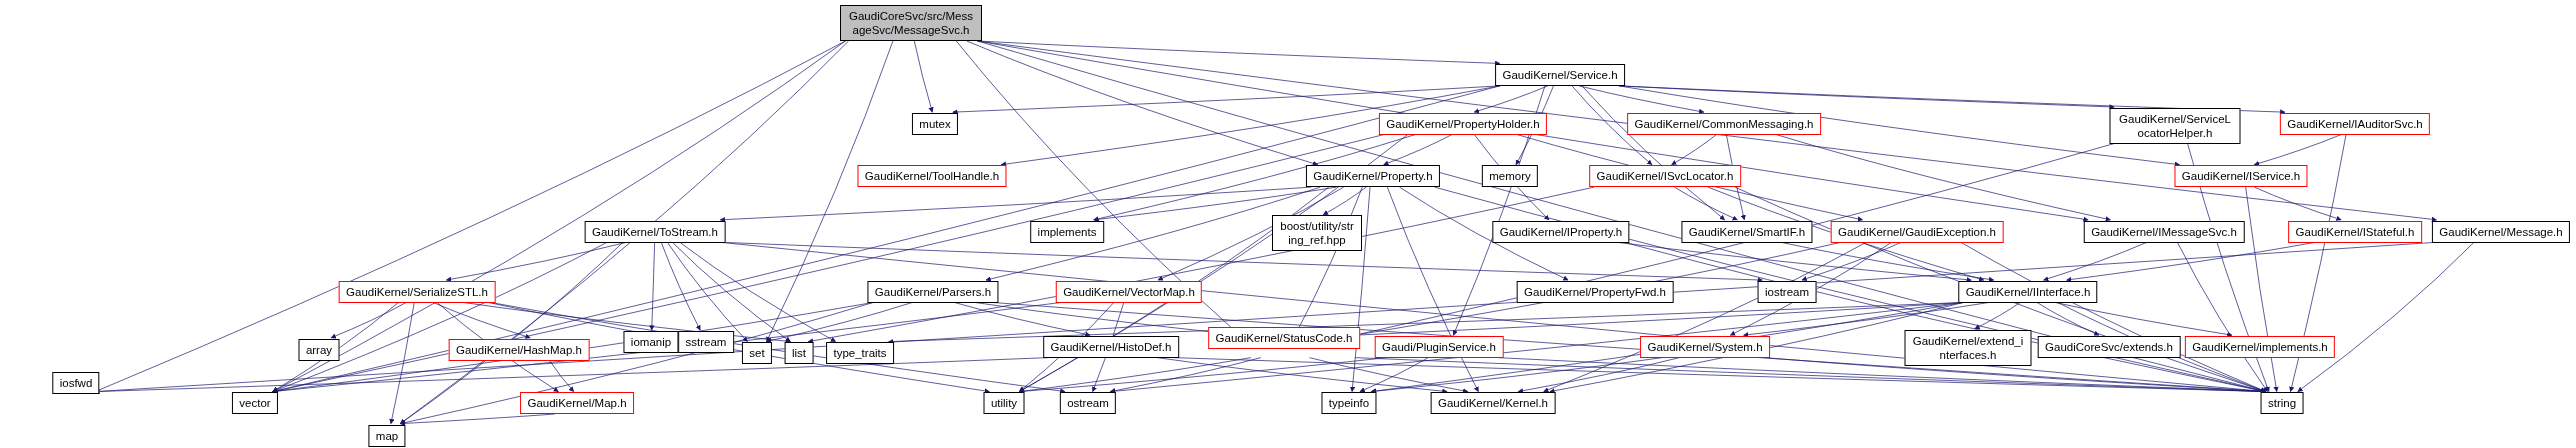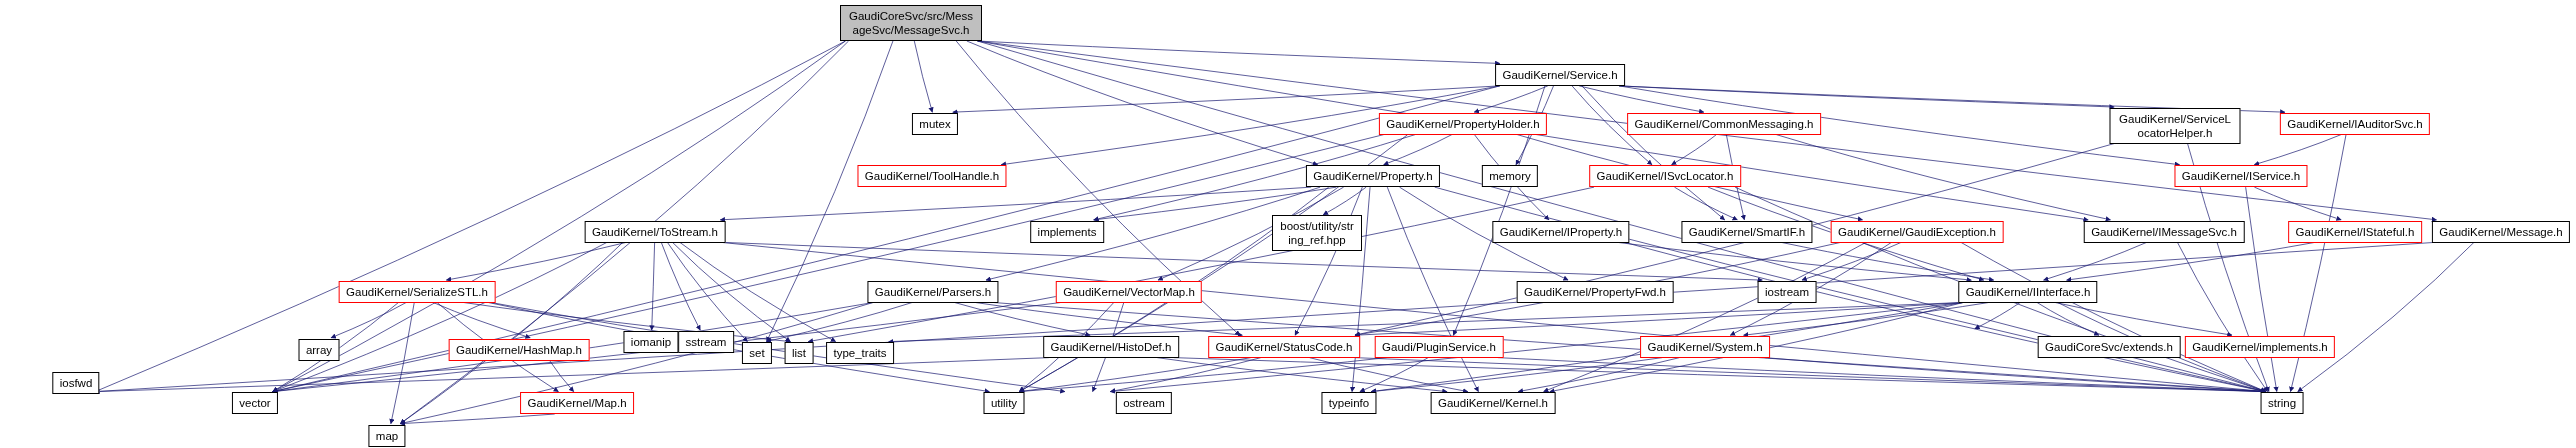--- a/index.html
+++ b/index.html
@@ -195,31 +195,32 @@
   <div class="node" style="left:2028px;top:281px">GaudiKernel/IInterface.h</div>
 
   <div class="node" style="left:319px;top:339px">array</div>
   <div class="node red" style="left:519px;top:339px">GaudiKernel/HashMap.h</div>
   <div class="node" style="left:651px;top:331px">iomanip</div>
   <div class="node" style="left:706px;top:331px">sstream</div>
   <div class="node" style="left:757px;top:342px">set</div>
   <div class="node" style="left:799px;top:342px">list</div>
   <div class="node" style="left:860px;top:342px">type_traits</div>
   <div class="node" style="left:1111px;top:336px">GaudiKernel/HistoDef.h</div>
-  <div class="node red" style="left:1284px;top:336px">GaudiKernel/StatusCode.h</div>
+  <div class="node red" style="left:1284px;top:327px">GaudiKernel/StatusCode.h</div>
   <div class="node red" style="left:1439px;top:336px">Gaudi/PluginService.h</div>
   <div class="node red" style="left:1705px;top:336px">GaudiKernel/System.h</div>
+  <div class="node wide" style="left:1968px;top:330px;width:127px">GaudiKernel/extend_interfaces.h</div>
   <div class="node" style="left:2109px;top:336px">GaudiCoreSvc/extends.h</div>
   <div class="node red" style="left:2260px;top:336px">GaudiKernel/implements.h</div>
 
   <div class="node" style="left:76px;top:372px">iosfwd</div>
   <div class="node" style="left:255px;top:392px">vector</div>
   <div class="node red" style="left:577px;top:392px">GaudiKernel/Map.h</div>
   <div class="node" style="left:1004px;top:392px">utility</div>
-  <div class="node" style="left:1144px;top:392px">ostream</div>
+  <div class="node" style="left:1088px;top:392px">ostream</div>
   <div class="node" style="left:1349px;top:392px">typeinfo</div>
   <div class="node" style="left:1493px;top:392px">GaudiKernel/Kernel.h</div>
   <div class="node" style="left:2282px;top:392px">string</div>
 
   <div class="node" style="left:387px;top:425px">map</div>
 
 </div>
 
 
 </body></html>

